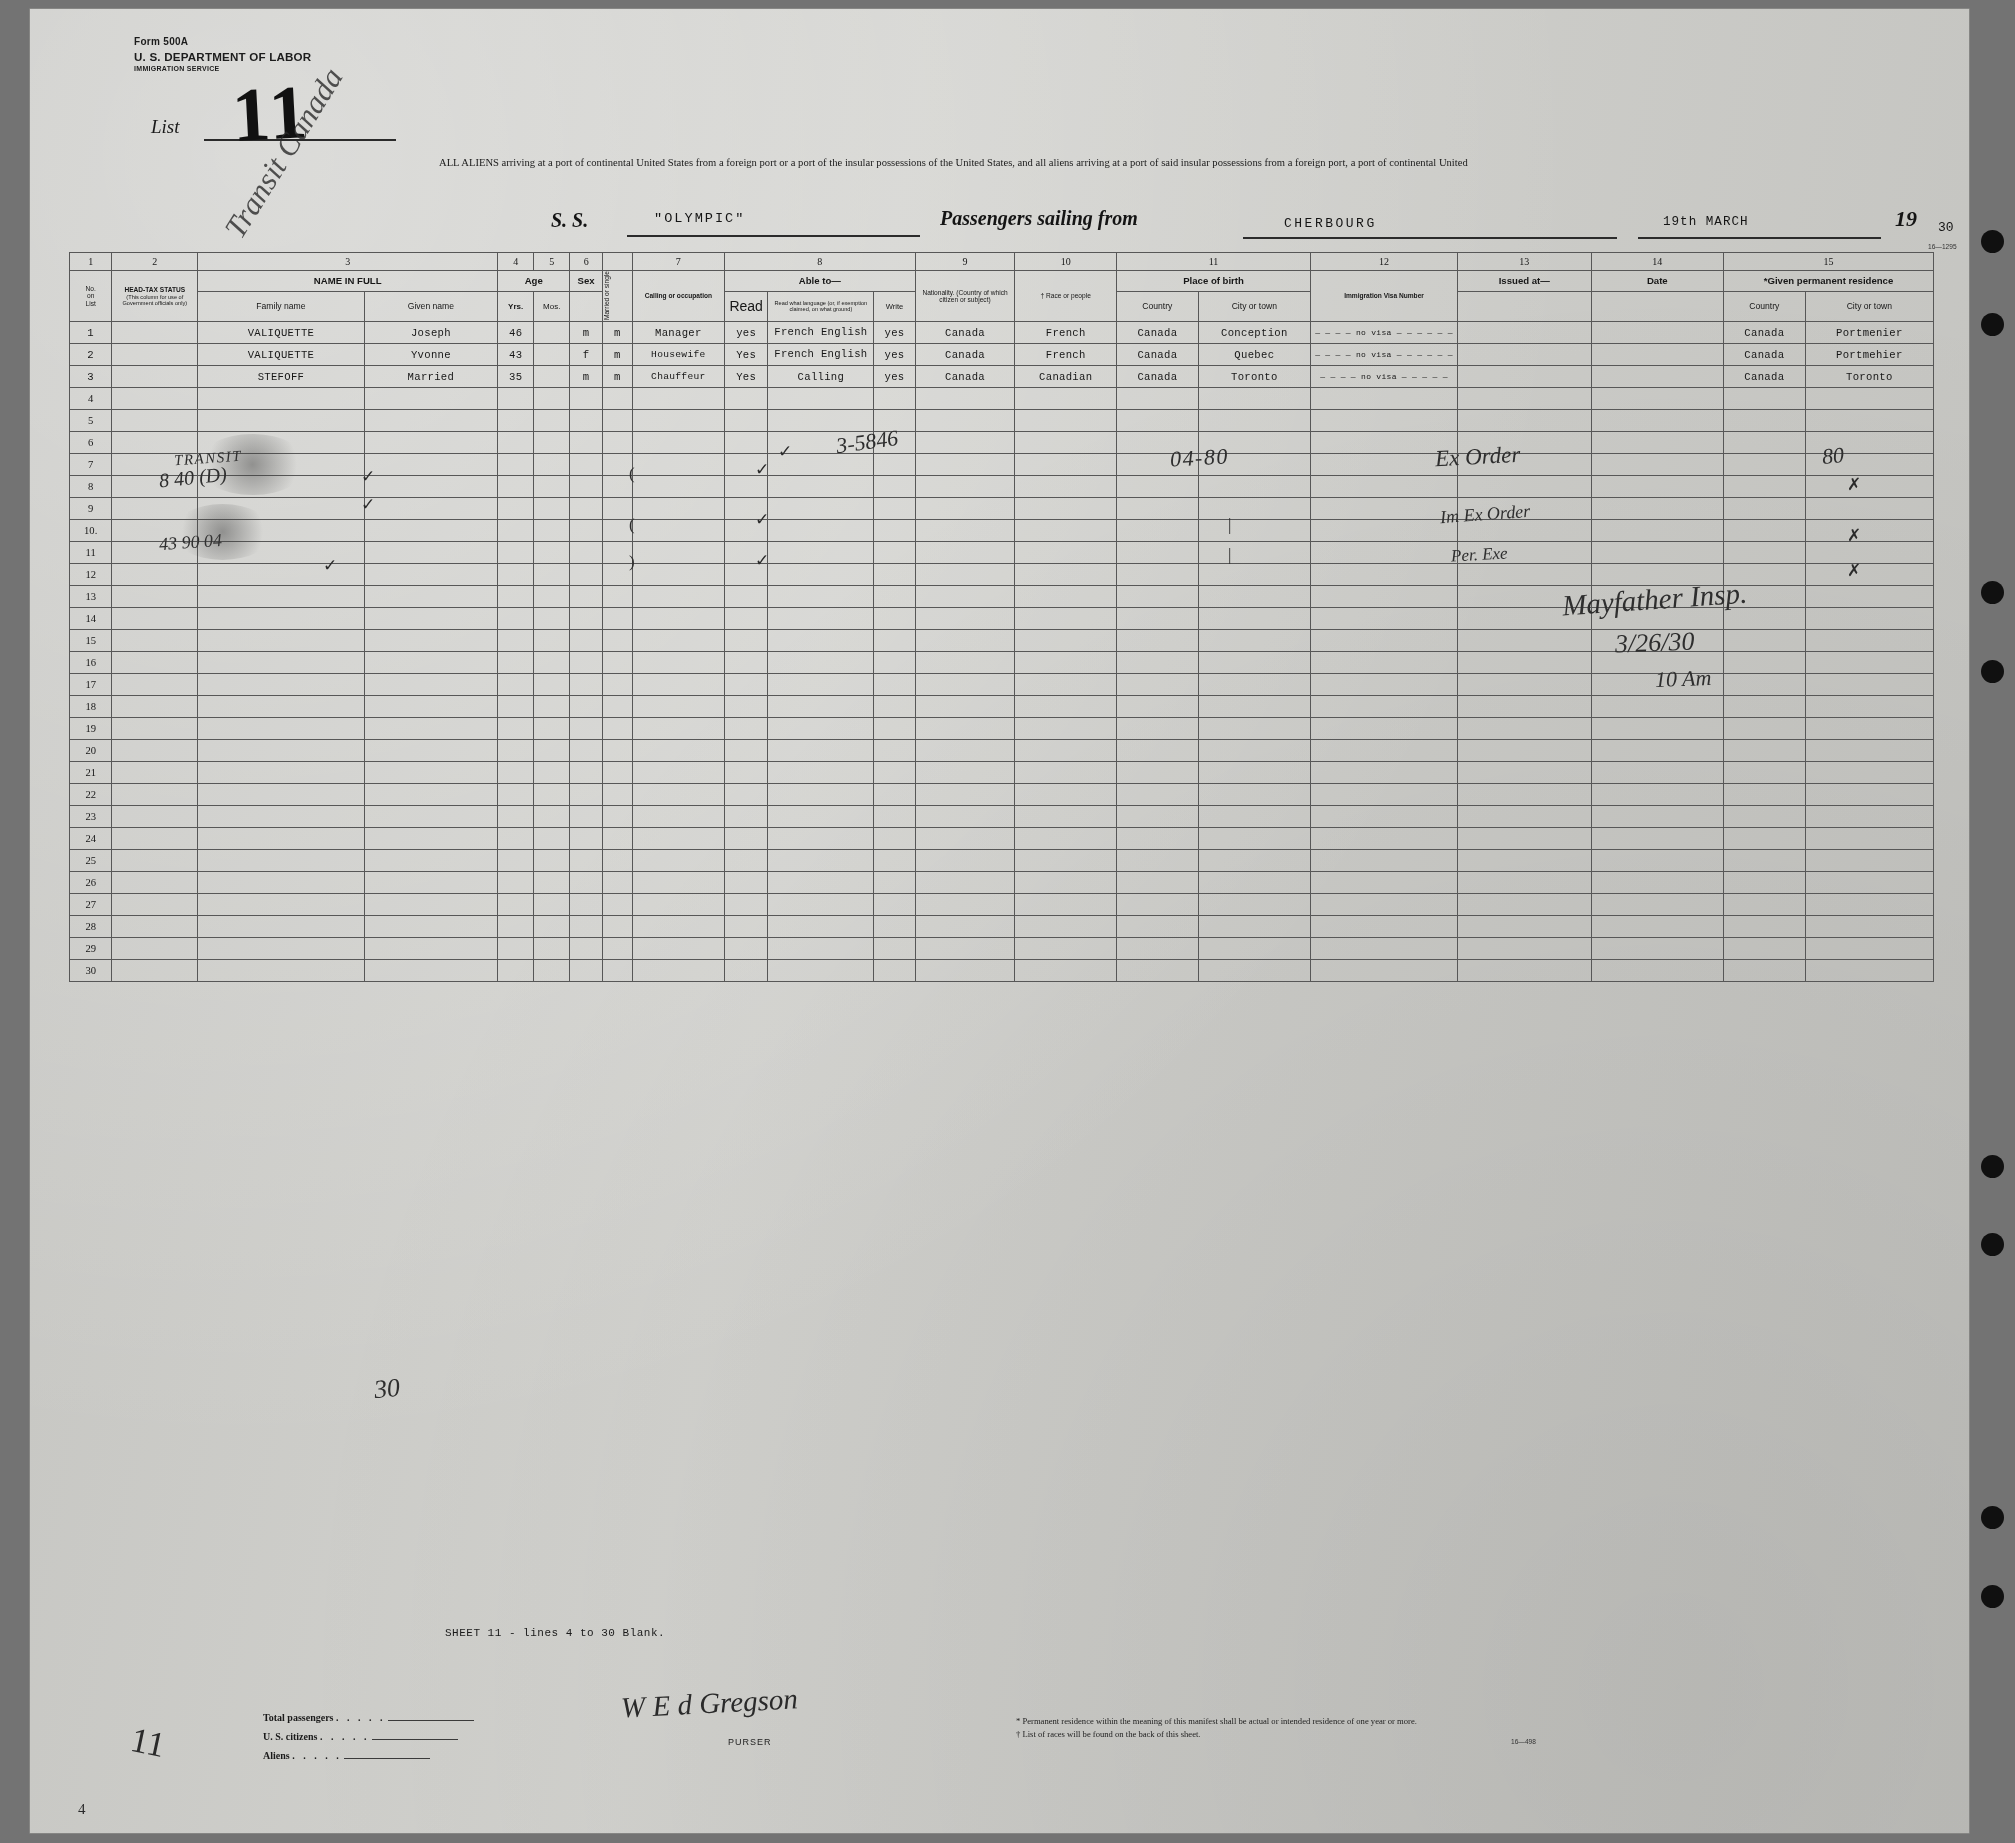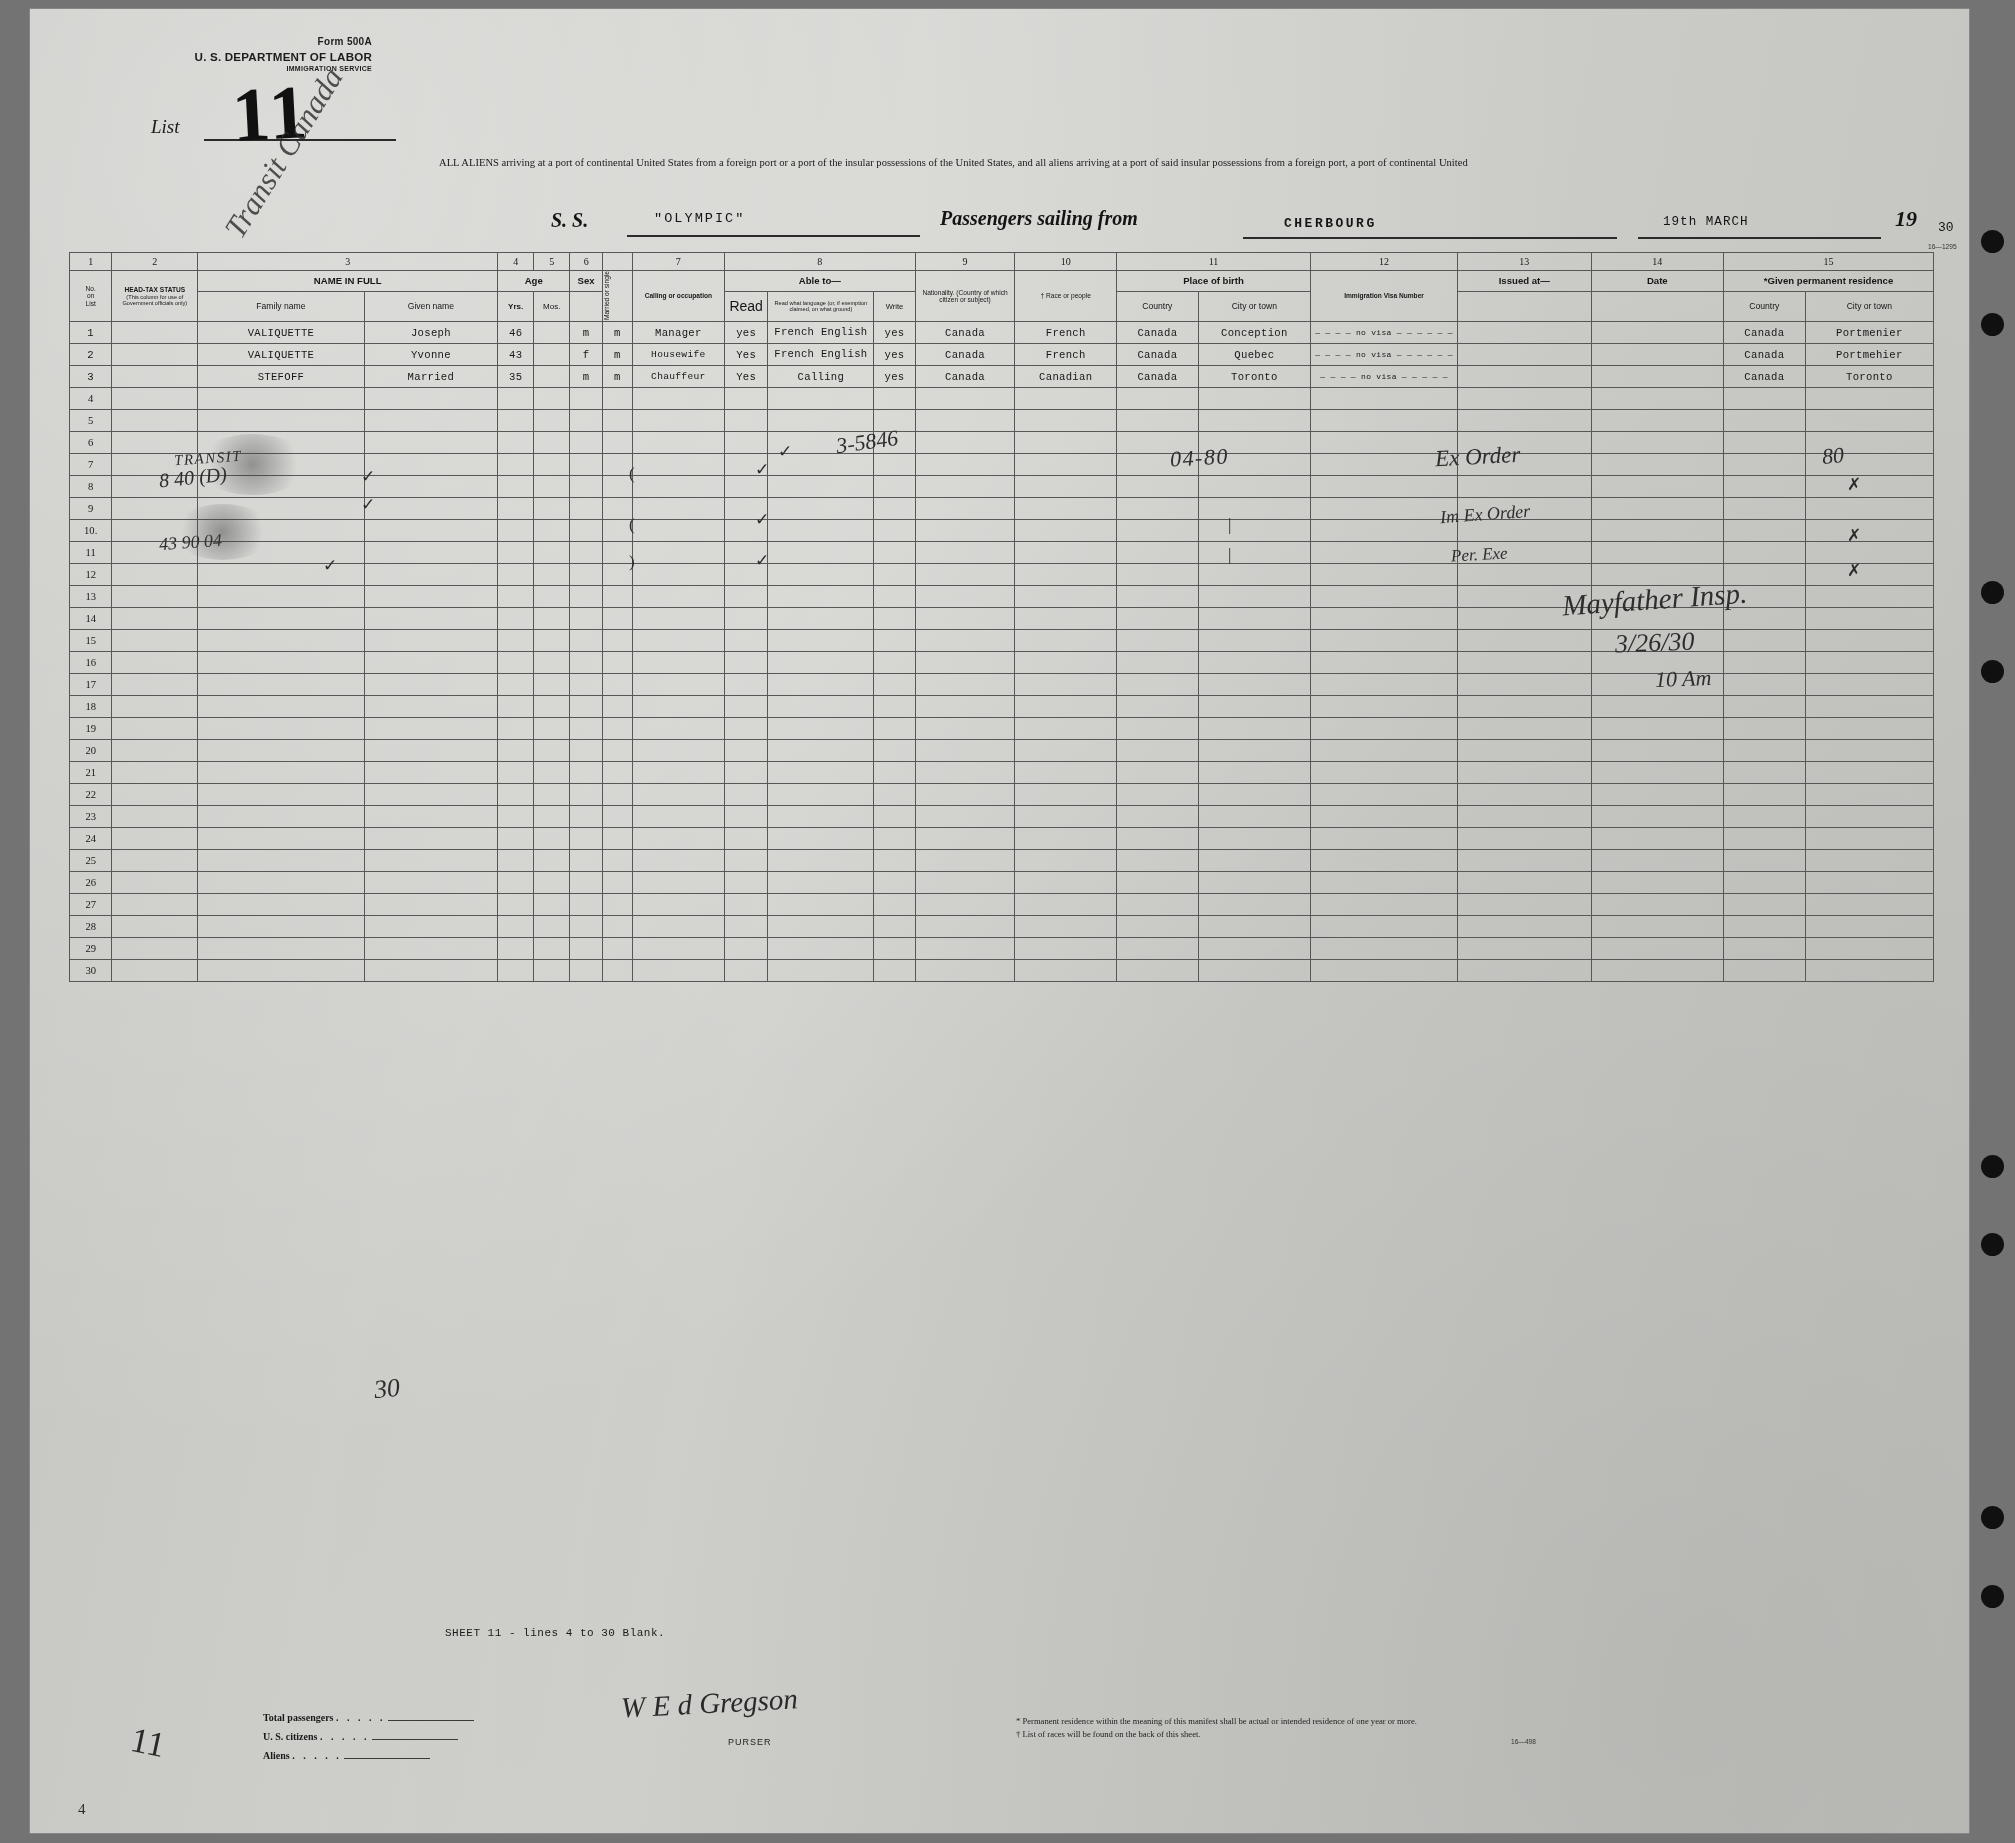--- a/index.html
+++ b/index.html
@@ -27,21 +27,21 @@
     content:"";position:absolute;inset:0;
     background:
       radial-gradient(ellipse at 12% 8%, rgba(255,255,255,.35), rgba(255,255,255,0) 55%),
       radial-gradient(ellipse at 85% 92%, rgba(0,0,0,.08), rgba(0,0,0,0) 60%),
       linear-gradient(100deg, rgba(0,0,0,.05) 0%, rgba(255,255,255,.06) 40%, rgba(0,0,0,.06) 100%);
     pointer-events:none;
   }
   
   .form-meta{
     position:absolute;left:104px;top:26px;width:238px;
-    text-align:right;font-family:"Liberation Sans",sans-serif;
+    text-align:left;font-family:"Liberation Sans",sans-serif;
     color:#1c1c1c;line-height:1.35;
   }
   .form-meta .l1{font-size:10px;font-weight:bold;letter-spacing:0.3px;}
   .form-meta .l2{font-size:11.6px;font-weight:bold;letter-spacing:0.2px;}
   .form-meta .l3{font-size:7px;font-weight:bold;letter-spacing:0.3px;}
 
   .list-label{
     position:absolute;left:121px;top:107px;
     font-size:19px;font-style:italic;font-family:"Liberation Serif",serif;color:#1a1a1a;
   }
@@ -68,21 +68,21 @@
     position:absolute;left:409px;top:146px;width:1547px;
     font-size:10.6px;font-family:"Liberation Serif",serif;color:#1b1b1b;
     line-height:1.45;
   }
   .subtitle .r{display:block;text-align:right;font-weight:bold;}
 
   .ss-line{position:absolute;left:521px;top:200px;font-size:20px;font-style:italic;font-weight:bold;color:#141414;}
   .ship-name{position:absolute;left:624px;top:202px;font-size:13.6px;font-family:"Liberation Mono",monospace;letter-spacing:2px;color:#151515;}
   .ss-rule1{position:absolute;left:597px;top:226px;width:293px;height:1.5px;background:#2b2b2b;}
   .sail-from{position:absolute;left:910px;top:198px;font-size:20px;font-style:italic;font-weight:bold;color:#141414;}
-  .port-name{position:absolute;left:1254px;top:207px;font-size:13px;font-family:"Liberation Mono",monospace;letter-spacing:2.5px;color:#151515;font-weight:bold;}
+  .port-name{position:absolute;left:1254px;top:207px;font-size:13px;font-family:"Liberation Mono",monospace;letter-spacing:2.5px;color:#151515;}
   .ss-rule2{position:absolute;left:1213px;top:228px;width:374px;height:1.5px;background:#2b2b2b;}
   .sail-date{position:absolute;left:1633px;top:206px;font-size:12.6px;font-family:"Liberation Mono",monospace;letter-spacing:1px;color:#151515;}
   .ss-rule3{position:absolute;left:1608px;top:228px;width:243px;height:1.5px;background:#2b2b2b;}
   .year-19{position:absolute;left:1865px;top:197px;font-size:22px;font-style:italic;font-weight:bold;color:#141414;}
   .year-30{position:absolute;left:1908px;top:211px;font-size:13px;font-family:"Liberation Mono",monospace;color:#151515;}
   .tiny-right{position:absolute;left:1898px;top:234px;font-size:6.6px;color:#333;font-family:"Liberation Sans",sans-serif;}
 
   
   #tbl{
     position:absolute;left:39px;top:243px;

